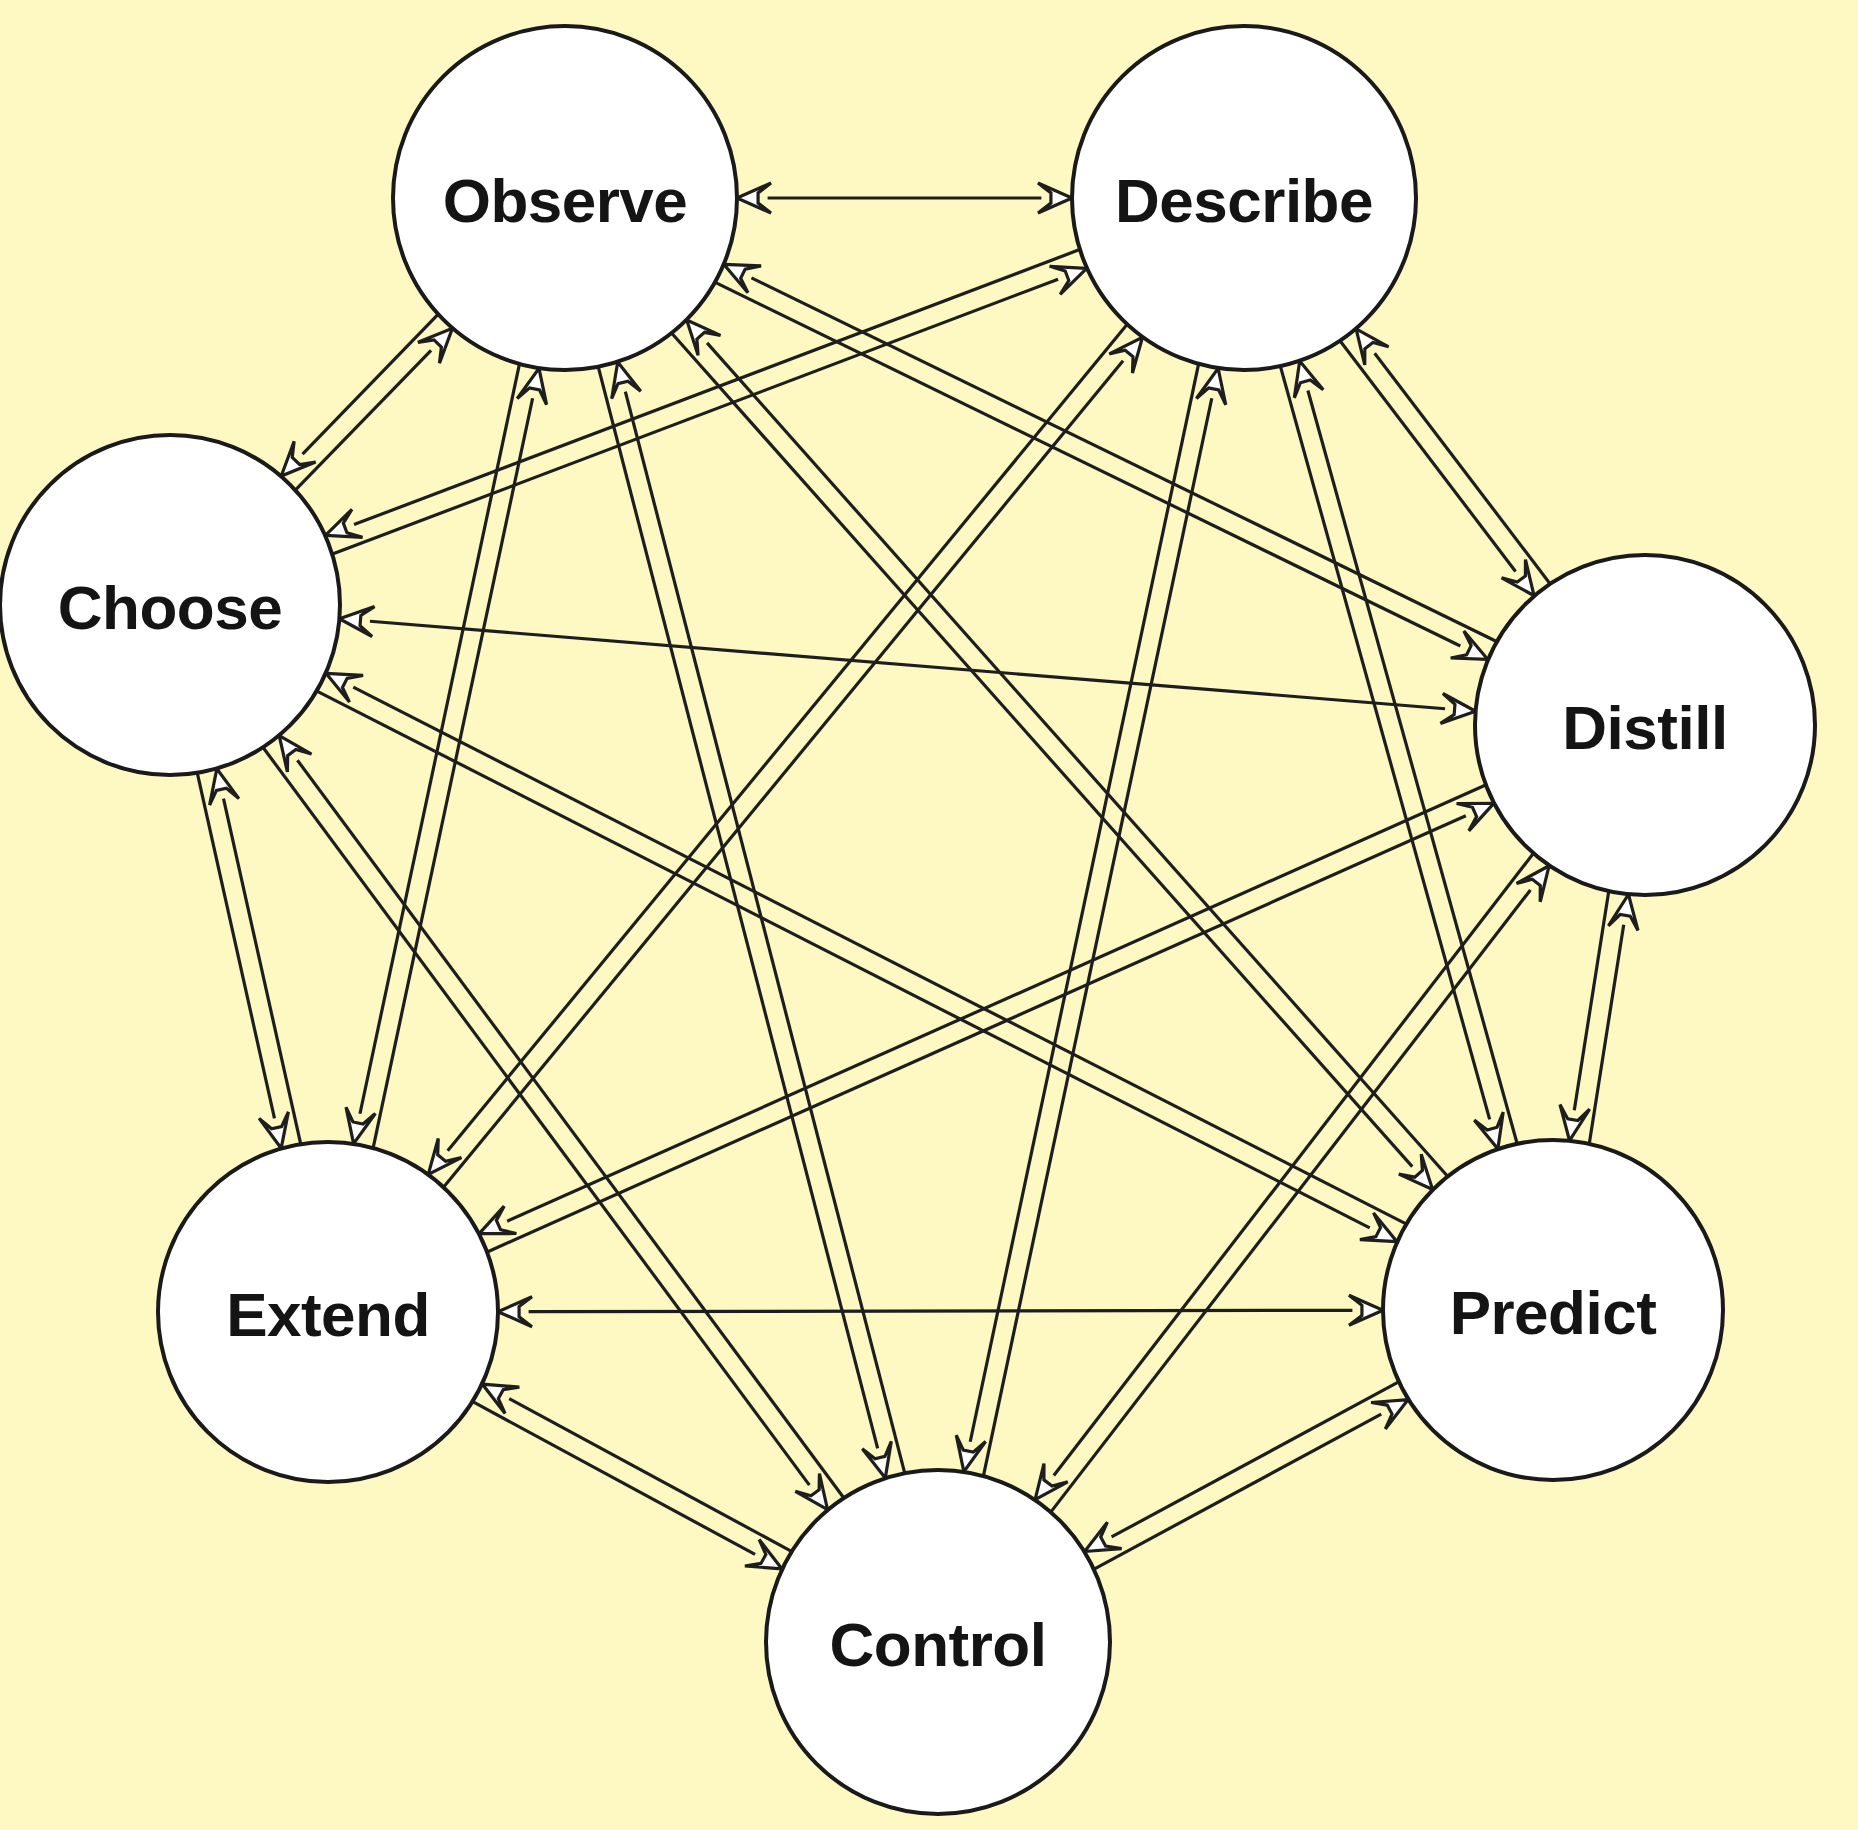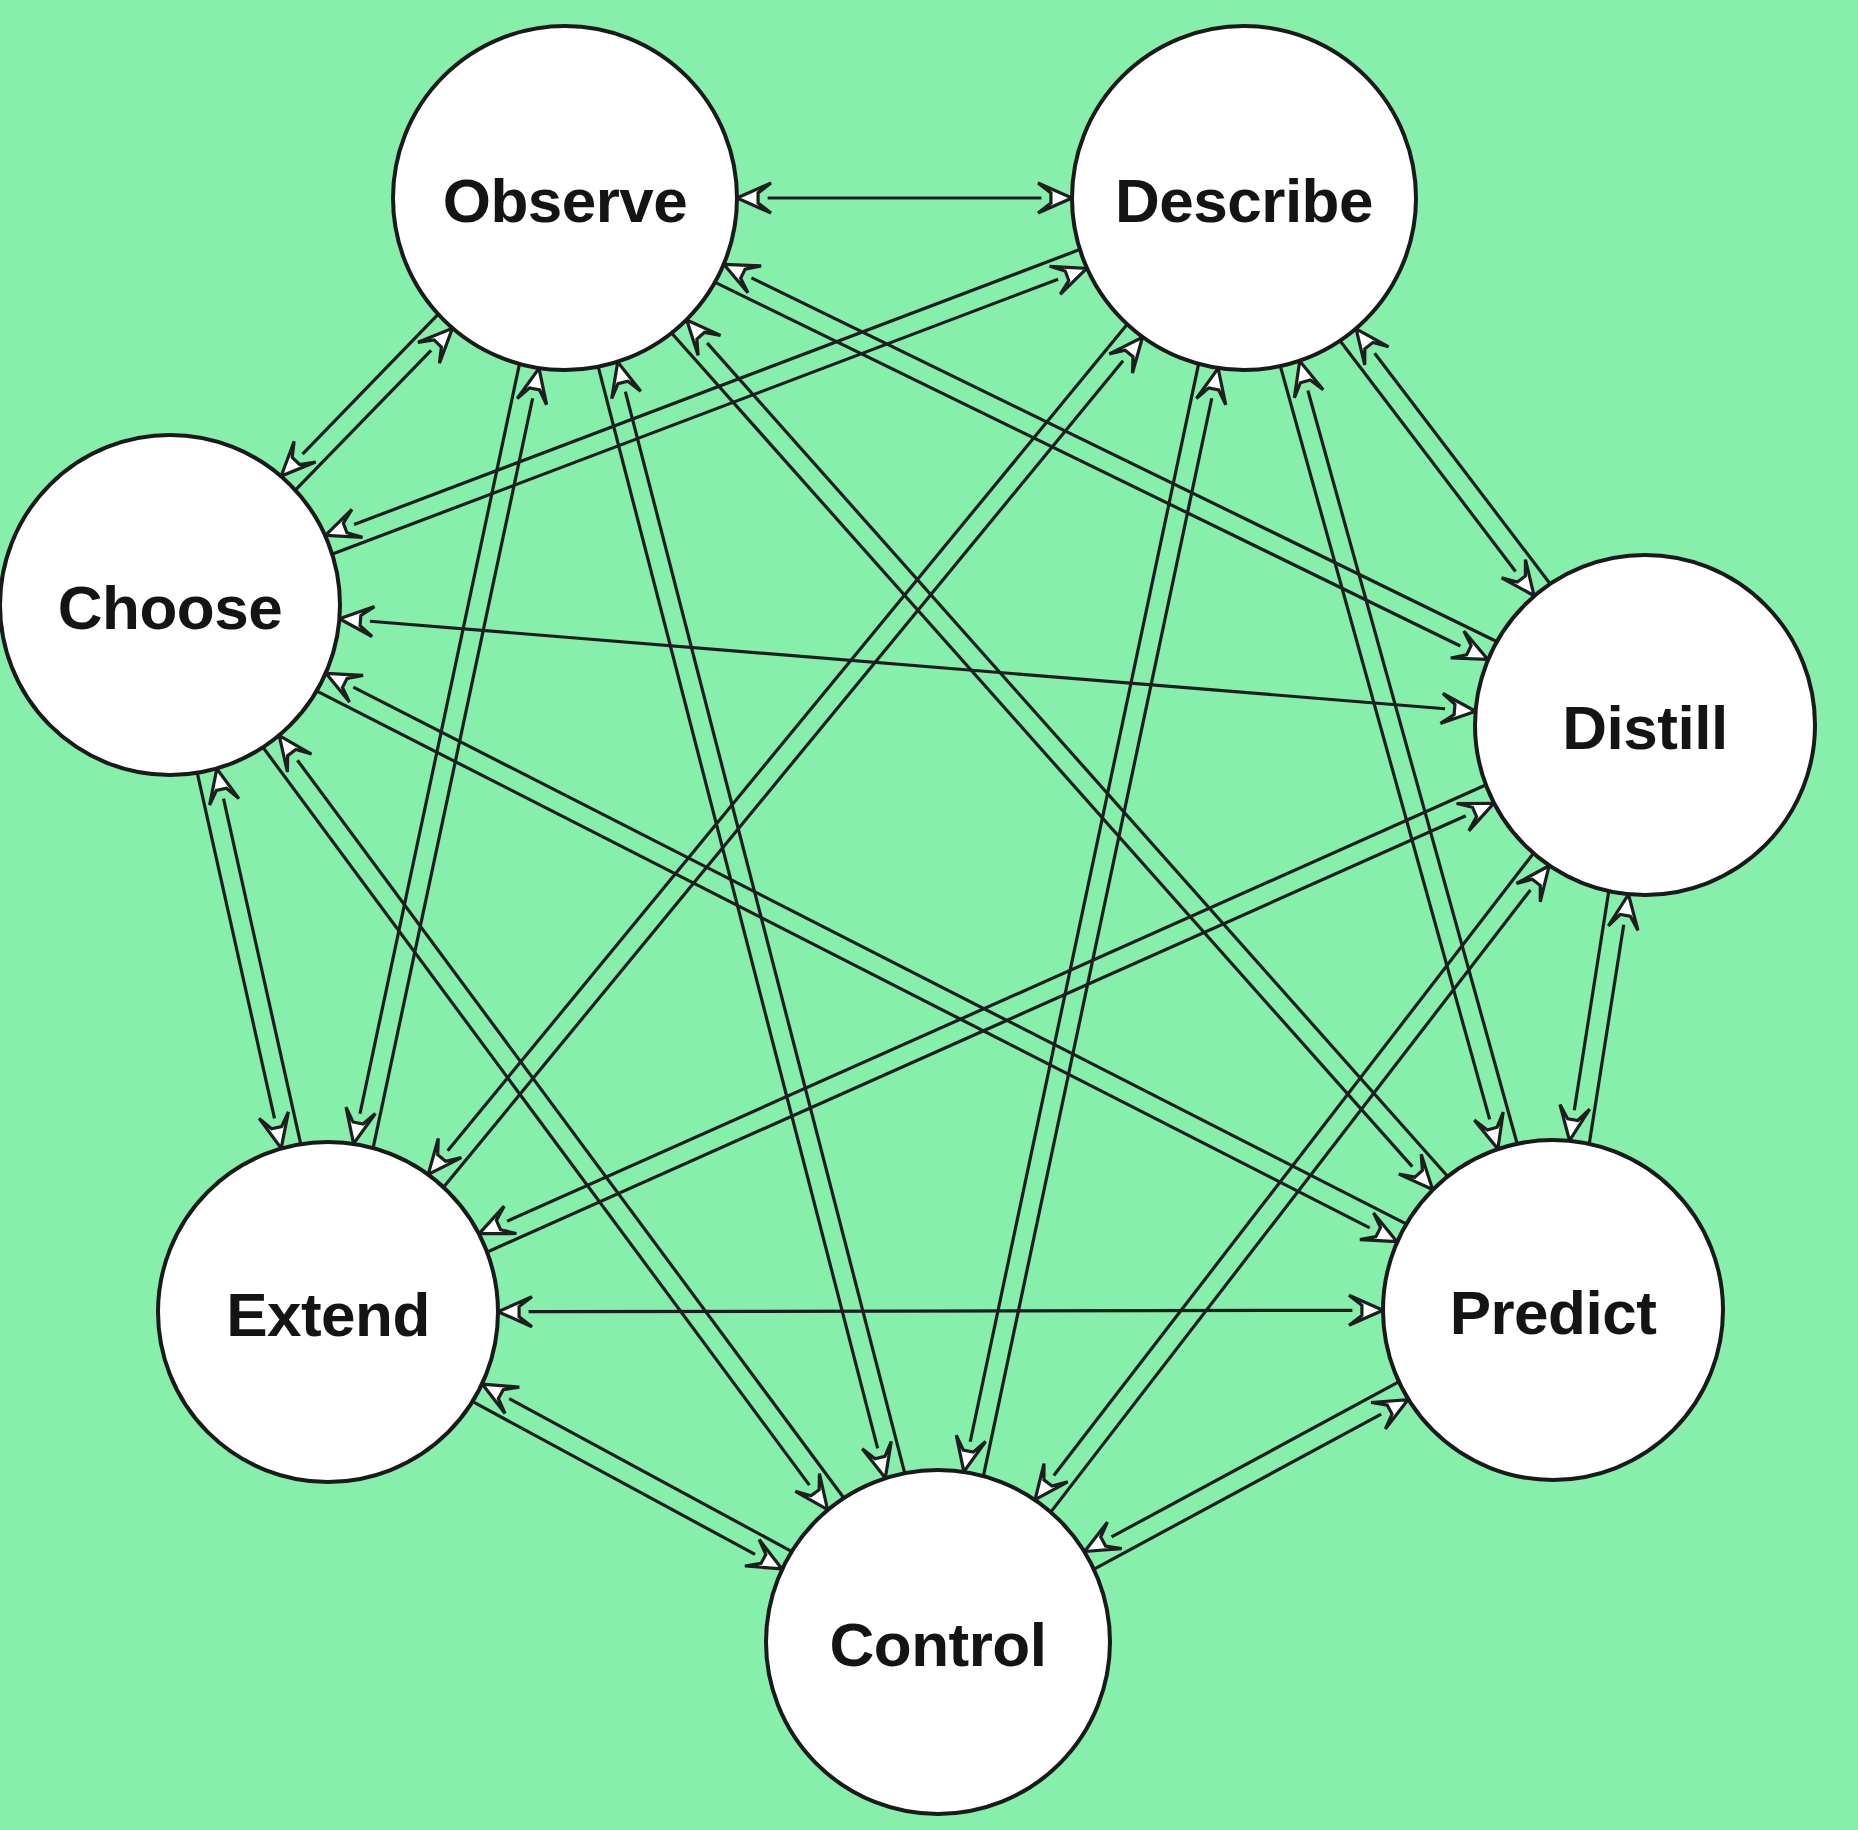--- a/index.html
+++ b/index.html
@@ -8,21 +8,21 @@
     padding: 0;
     background: #ffffff;
   }
   body {
     font-family: "Liberation Sans", sans-serif;
   }
   #canvas-wrap {
     position: relative;
     width: 1858px;
     height: 1830px;
-    background: #86efac;
+    background: #fef9c3;
     overflow: hidden;
   }
   svg#graph {
     display: block;
     width: 1858px;
     height: 1830px;
   }
   .node-circle {
     fill: #ffffff;
     stroke: #1a1a1a;

